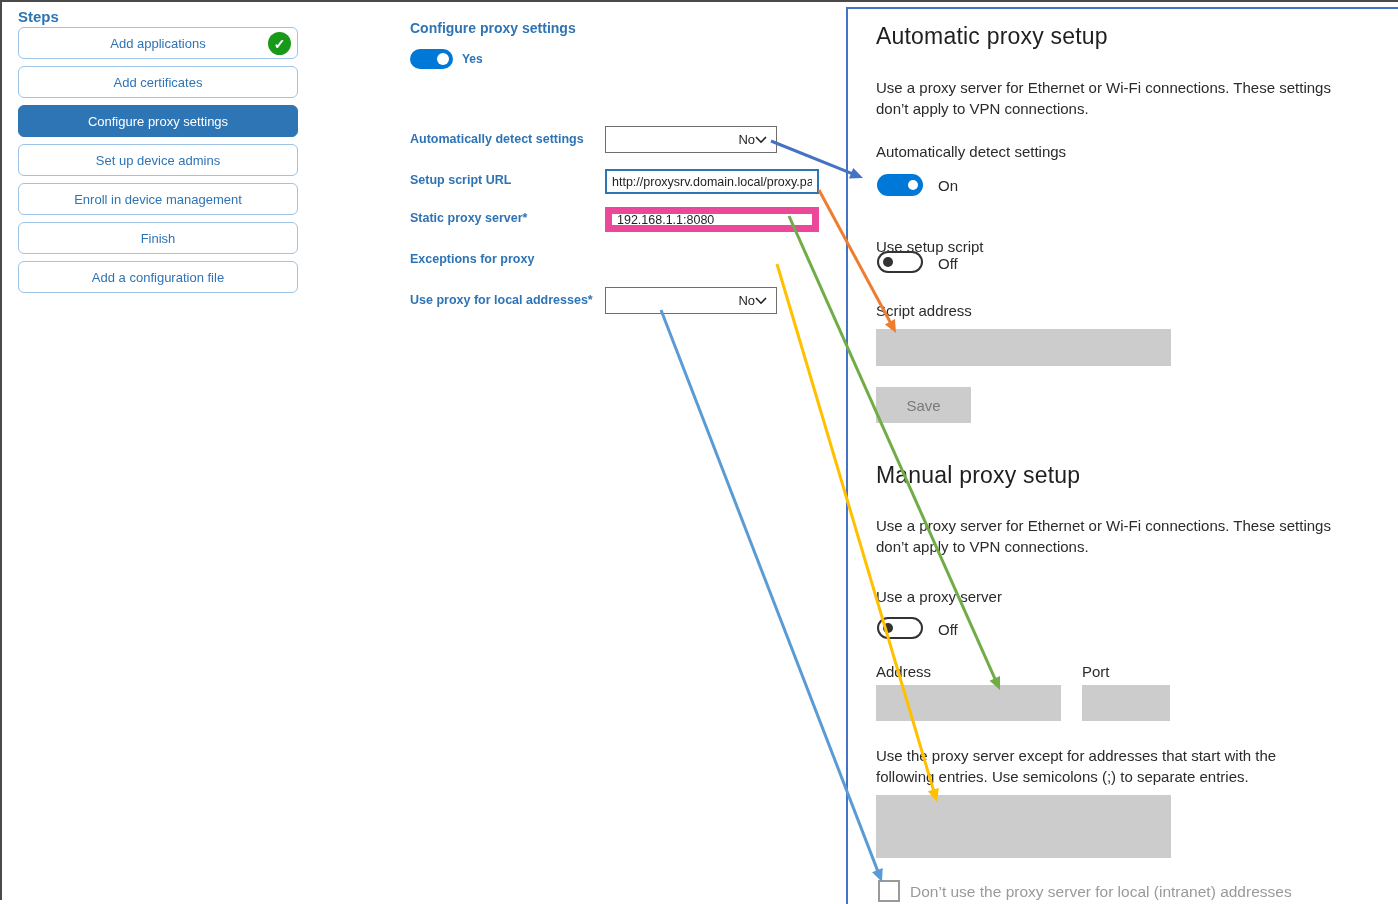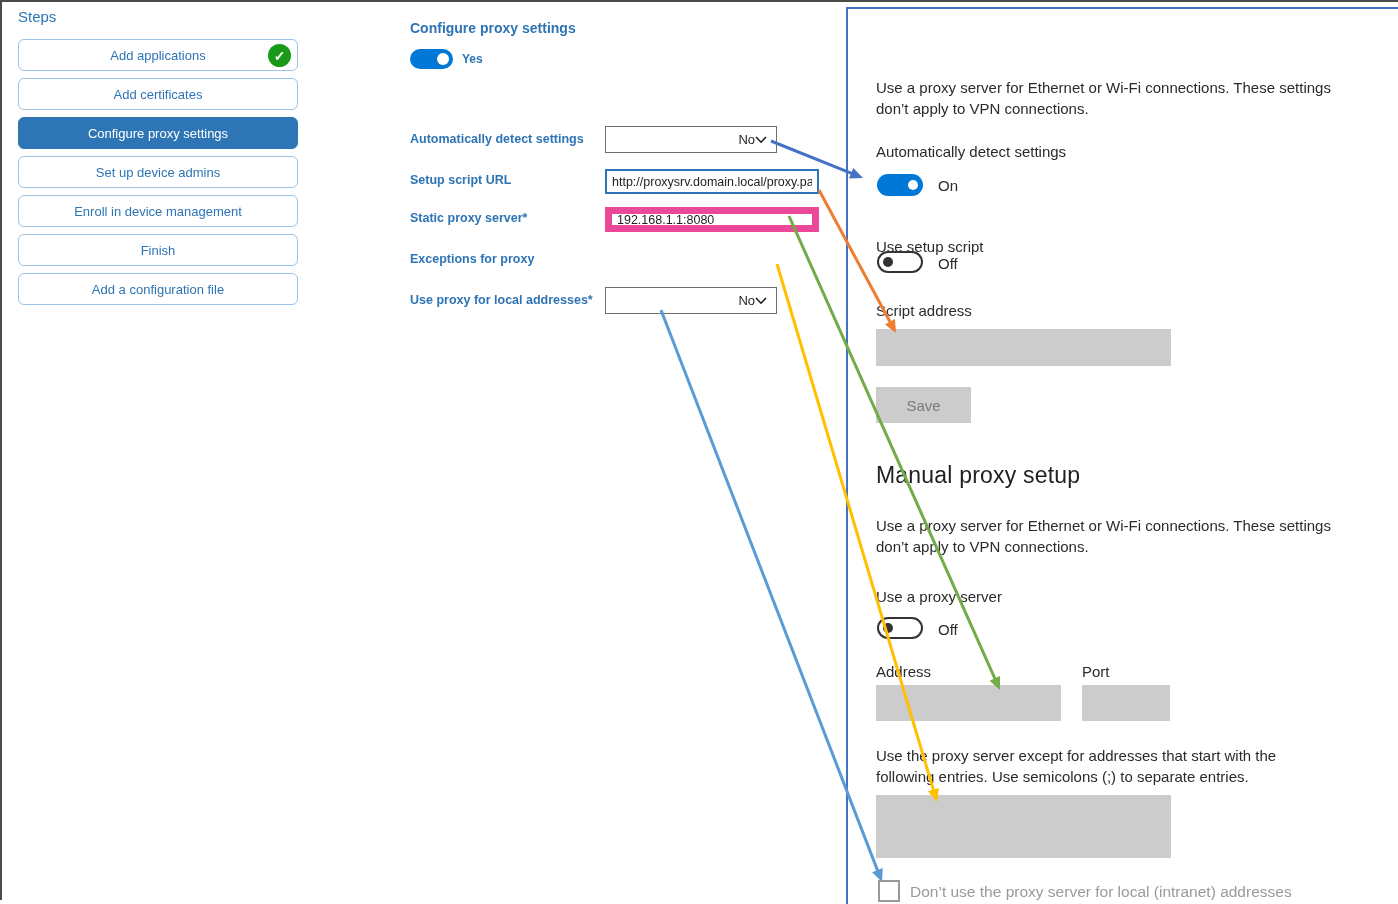--- a/index.html
+++ b/index.html
@@ -12,21 +12,21 @@
   }
 
   
   .border-top    { position:absolute; left:0;   top:4;   width:1398px; height:2px; background:#4a4a4a; }
   .border-left   { position:absolute; left:1;   top:4;   width:2px;    height:897px; background:#4a4a4a; }
   .border-bottom { position:absolute; left:0;   top:899; width:846px;  height:2px; background:#4a4a4a; }
   .divider-vert  { position:absolute; left:836; top:4;   width:2px;    height:900px; background:#4a4a4a; }
 
   
   .steps { position:absolute; left:18px; top:8px; width:284px; }
-  .steps-title { font-size:15px; font-weight:normal; color:#2E74B5; margin-bottom:14px; }
+  .steps-title { font-size:15px; font-weight:bold; color:#2E74B5; margin-bottom:2px; }
   .step {
     position:relative; display:flex; align-items:center; justify-content:center;
     width:280px; height:32px; margin-bottom:7px;
     background:#fff; border:1px solid #9DC3E6; border-radius:6px;
     font-family:"Liberation Sans", sans-serif;
     font-size:13px; color:#2E74B5; cursor:pointer;
   }
   .step.selected { background:#2E75B6; border-color:#2E75B6; color:#fff; }
   .badge {
     position:absolute; right:6px; top:4px; width:23px; height:23px; border-radius:50%;
@@ -164,20 +164,21 @@
   <div class="f-label" style="top:293px;">Use proxy for local addresses*</div>
   <div class="dropdown" style="top:287px;">
     <span>No</span>
     <svg width="12" height="8" viewBox="0 0 12 8">
       <path d="M1 1 L6 6.2 L11 1" stroke="#1f1f1f" stroke-width="1.6" fill="none"></path>
     </svg>
   </div>
 
   <div class="settings">
 
+    <div class="h1" style="top:14px;">Automatic proxy setup</div>
     <div class="para" style="top:68px;">Use a proxy server for Ethernet or Wi-Fi connections. These settings don’t apply to VPN connections.</div>
 
     <div class="lbl" style="top:134px;">Automatically detect settings</div>
     <div class="toggle-win on" style="top:165px;">
       <div class="knob"></div>
     </div>
     <div class="state-lbl" style="top:168px;">On</div>
 
     <div class="lbl" style="top:229px;">Use setup script</div>
     <div class="toggle-win off" style="top:242px;">

